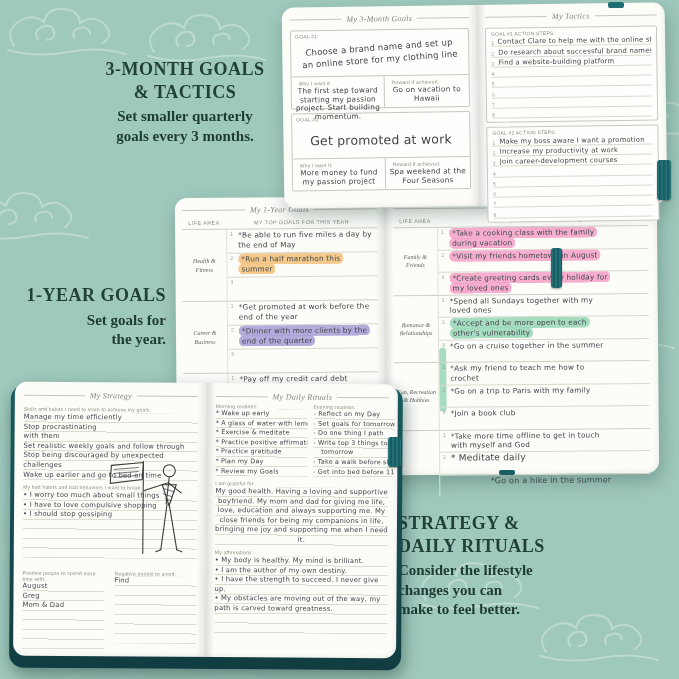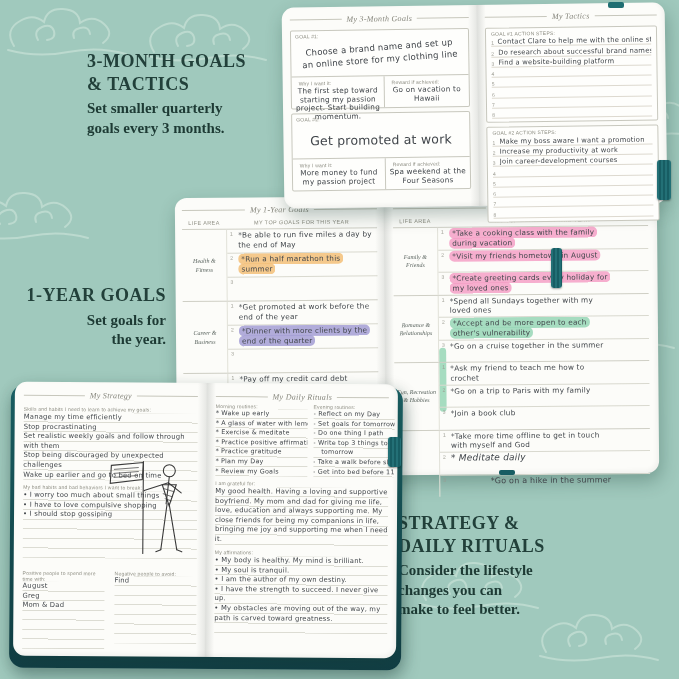--- a/index.html
+++ b/index.html
@@ -6,21 +6,21 @@
   body{width:679px;height:679px;position:relative;overflow:hidden;
        background:#a0c9bd;font-family:"Liberation Sans",sans-serif;}
   .clouds{position:absolute;left:0;top:0;z-index:0;}
 
   
   .anno{position:absolute;z-index:1;color:#22403a;}
   .anno-title{font-family:"Liberation Serif",serif;font-weight:700;font-size:18px;
               line-height:1.25;letter-spacing:.5px;white-space:pre-line;}
   .anno-body{font-family:"Liberation Serif",serif;font-weight:700;font-size:15px;
              line-height:1.3;margin-top:4px;white-space:pre-line;color:#1d3a34;}
-  .anno-3m{right:396px;top:50px;text-align:left;width:196px;}
+  .anno-3m{right:396px;top:58px;text-align:center;width:196px;}
   .anno-1y{right:513px;top:284px;text-align:right;width:160px;}
   .anno-st{left:398px;top:512px;text-align:left;width:230px;}
 
   
   .nb{position:absolute;background:#fcfcf9;border-radius:12px;
       box-shadow:2px 8px 18px rgba(22,58,50,.30), inset -2px -2px 5px rgba(0,0,0,.05);}
   .pg{position:absolute;top:0;bottom:0;}
   .spine{position:absolute;top:0;bottom:0;width:18px;z-index:2;pointer-events:none;
          background:linear-gradient(90deg,rgba(0,0,0,0) 0%,rgba(55,65,60,.10) 45%,rgba(55,65,60,.15) 52%,rgba(0,0,0,0) 100%);}
   .pg-hdr{height:13px;display:flex;align-items:center;gap:5px;
@@ -93,21 +93,21 @@
   .bad-zone{position:relative;height:67px;}
   .drawing{position:absolute;right:2px;top:-34px;z-index:1;}
   .people{display:flex;gap:10px;margin-top:12px;}
   .pcol{flex:1;}
   .pcol .ruled{height:67px;}
   .routines{display:flex;gap:6px;}
   .rcol1{width:53%;} .rcol2{width:47%;}
   .rcol1 .ruled,.rcol2 .ruled{height:67px;}
   .rcol1 .hwl,.rcol2 .hwl{font-size:6.4px;white-space:nowrap;overflow:hidden;}
   .grateful{height:58px;}
-  .para{font-size:6.8px;line-height:9.6px;}
+  .para{font-size:6.8px;line-height:9.6px;text-align:center;}
   .affirm{height:77px;}
 
   
   .loop{position:absolute;border-radius:3px;box-shadow:0 1px 2px rgba(0,0,0,.35);
         background:repeating-linear-gradient(90deg,#237076 0 2px,#175d63 2px 4px);}
   .loop-top{left:657px;top:160px;width:14px;height:40px;z-index:4;}
   .tab-top{position:absolute;left:608px;top:2px;width:16px;height:6px;border-radius:2px;
            background:#1f6e72;z-index:4;}
   .elastic-mid{left:551px;top:248px;width:11px;height:40px;z-index:3;}
   .dash-mid{position:absolute;left:499px;top:470px;width:16px;height:5px;border-radius:2px;
@@ -392,21 +392,21 @@
     </div>
     <div class="mrow">
       <div class="area"></div>
       <div class="gclm">
         <div class="slot">
             <span class="no">1</span>
             <div class="g hw">*Take more time offline to get in touch with myself and God</div>
           </div>
         <div class="slot">
             <span class="no">2</span>
-            <div class="g hw" style="font-size:9px;font-style:italic;">* Meditate daily</div>
+            <div class="g hw" style="font-size:9px;">* Meditate daily</div>
           </div>
         <div class="slot">
             <span class="no">3</span>
             <div class="g hw" style="font-size:8px;text-align:right;">*Go on a hike in the summer</div>
           </div>
       </div>
     </div>
   </div>
 </div>
 <div class="loop elastic-mid"></div>
@@ -415,22 +415,22 @@
 <div class="nb-bot-cover"></div>
 <div class="nb nb-bot">
   <div class="pg pg-bot-l">
     <div class="pg-hdr">
         <span>My Strategy</span>
       </div>
     <div class="tiny lbl">Skills and habits I need to learn to achieve my goals:</div>
     <div class="ruled">
       <div class="hwl">Manage my time efficiently</div>
       <div class="hwl">Stop procrastinating</div>
+      <div class="hwl">with them</div>
       <div class="hwl">Set realistic weekly goals and follow through</div>
-      <div class="hwl">with them</div>
       <div class="hwl">Stop being discouraged by unexpected</div>
       <div class="hwl">challenges</div>
       <div class="hwl">Wake up earlier and go to bed on time</div>
     </div>
     <div class="tiny lbl">My bad habits and bad behaviors I want to break:</div>
     <div class="ruled bad-zone">
       <div class="hwl">• I worry too much about small things</div>
       <div class="hwl">• I have to love compulsive shopping</div>
       <div class="hwl">• I should stop gossiping</div>
       <svg class="drawing" width="92" height="102" viewBox="0 0 92 102">
@@ -496,20 +496,19 @@
         </div>
       </div>
     </div>
     <div class="tiny lbl">I am grateful for:</div>
     <div class="ruled grateful">
       <div class="hw para">My good health. Having a loving and supportive boyfriend. My mom and dad for giving me life, love, education and always supporting me. My close friends for being my companions in life, bringing me joy and supporting me when I need it.</div>
     </div>
     <div class="tiny lbl">My affirmations:</div>
     <div class="ruled affirm">
       <div class="hwl">• My body is healthy. My mind is brilliant.</div>
-      <div class="hwl">• My soul is tranquil.</div>
       <div class="hwl">• I am the author of my own destiny.</div>
       <div class="hwl">• I have the strength to succeed. I never give up.</div>
       <div class="hwl">• My obstacles are moving out of the way, my path is carved toward greatness.</div>
     </div>
   </div>
 </div>
 <div class="loop loop-bot"></div>
 
 </body></html>

